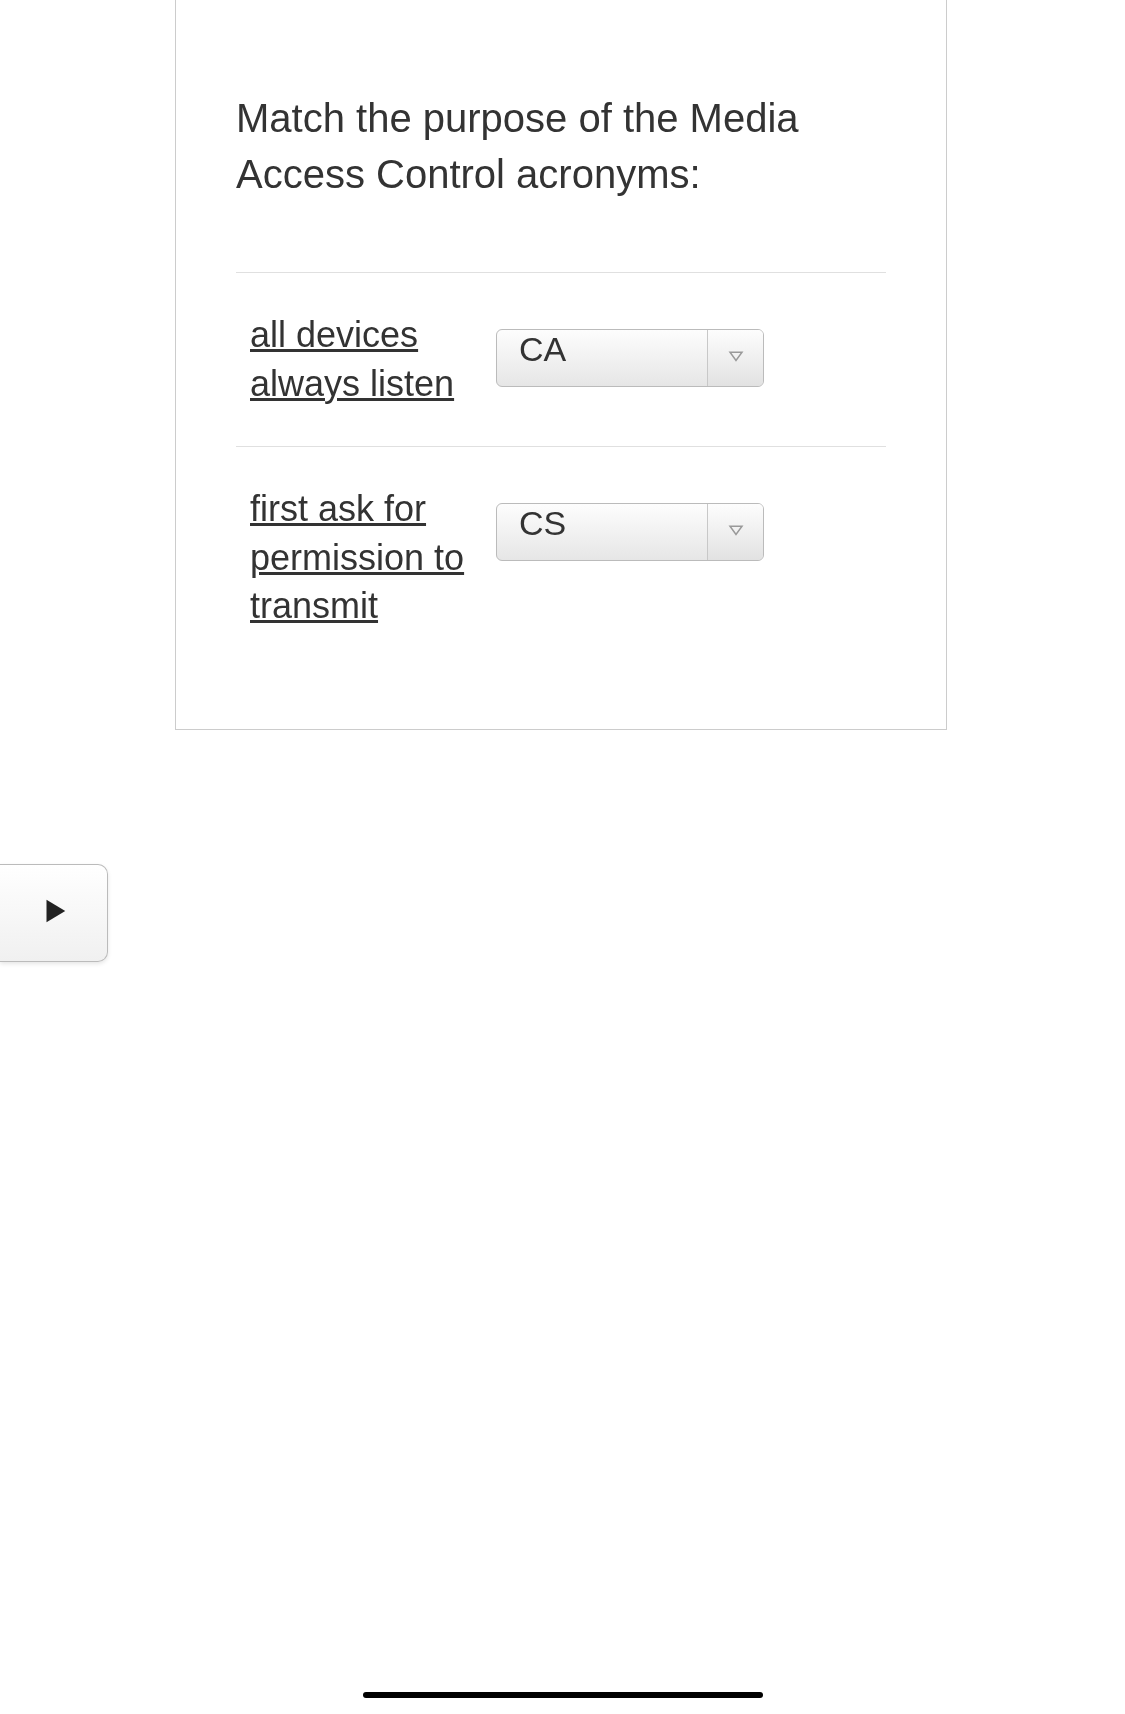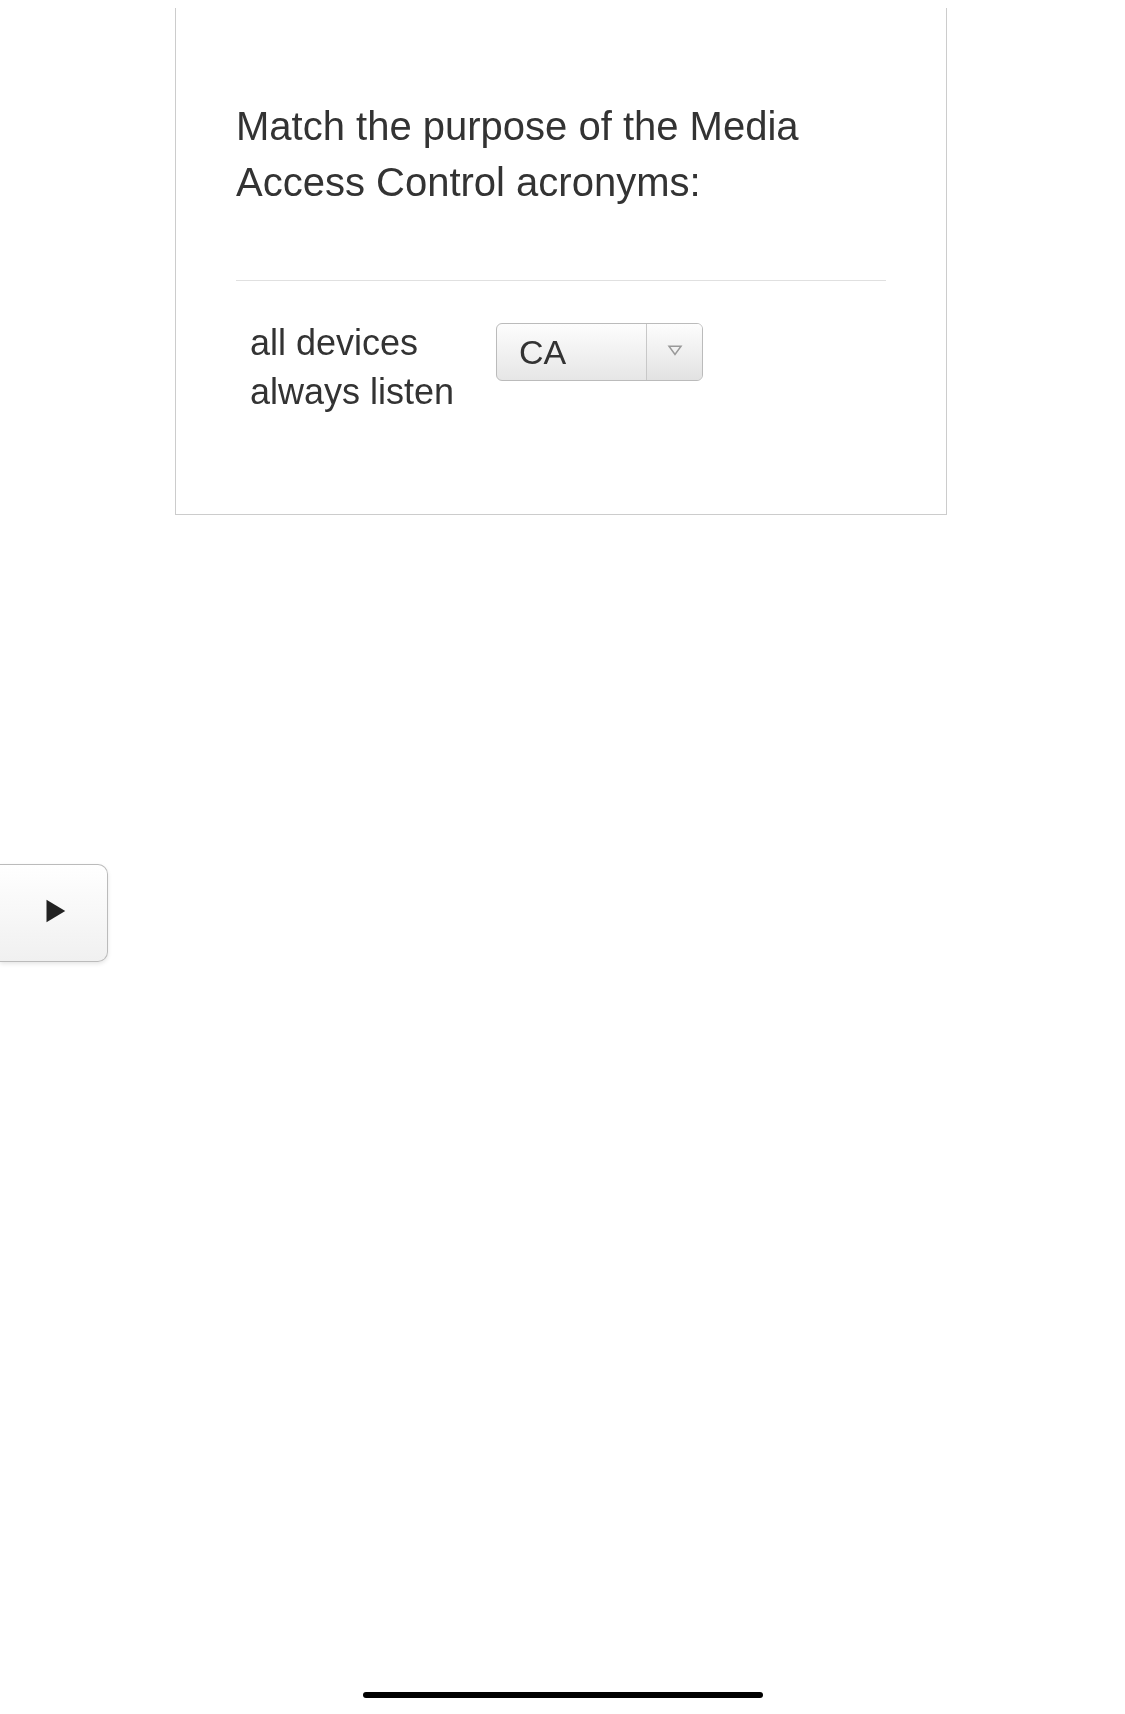--- a/index.html
+++ b/index.html
@@ -10,21 +10,21 @@
     body {
       font-family: -apple-system, BlinkMacSystemFont, 'Segoe UI', Helvetica, Arial, sans-serif;
       background: #fff;
       width: 1125px;
       height: 1714px;
       position: relative;
     }
     .card {
       position: absolute;
       left: 175px;
-      top: 8px;
+      top: 0;
       width: 772px;
       border-left: 1px solid #ccc;
       border-right: 1px solid #ccc;
       border-bottom: 1px solid #ccc;
       padding: 90px 60px 60px 60px;
     }
     .prompt {
       font-size: 40px;
       color: #333;
       line-height: 1.4;
@@ -36,32 +36,32 @@
       border-top: 1px solid #e0e0e0;
       padding: 38px 0;
     }
     .row-label {
       width: 260px;
       font-size: 36px;
       color: #333;
       line-height: 1.35;
       padding-right: 10px;
       padding-left: 14px;
+      text-decoration: underline;
     }
     .select-wrap {
       position: relative;
-      width: 207px;
+      width: 268px;
       height: 58px;
       border-radius: 6px;
       border: 1px solid #bbb;
       background: linear-gradient(to bottom, #fdfdfd, #e6e6e6);
       display: flex;
-      align-items: center;
       overflow: hidden;
-      margin-top: 4px;
+      margin-top: 18px;
     }
     .select-value {
       padding-left: 22px;
       font-size: 34px;
       color: #333;
     }
     .select-btn {
       position: absolute;
       right: 0;
       top: 0;
@@ -130,15 +130,28 @@
           <svg viewBox="0 0 24 24">
               <polygon points="4,7 20,7 12,18" fill="none" stroke="#999" stroke-width="2"></polygon>
             </svg>
         </span>
       </div>
     </div>
   </div>
 
 
 
+  <div class="row">
+    <div class="row-label">first ask for permission to transmit</div>
+    <div class="select-wrap">
+      <span class="select-value">CS</span>
+      <div class="select-btn">
+        <span>
+          <svg viewBox="0 0 24 24">
+              <polygon points="4,7 20,7 12,18" fill="none" stroke="#999" stroke-width="2"></polygon>
+            </svg>
+        </span>
+      </div>
+    </div>
+  </div>
 </div>
 
 <div class="home-indicator"></div>
 
 </body></html>

